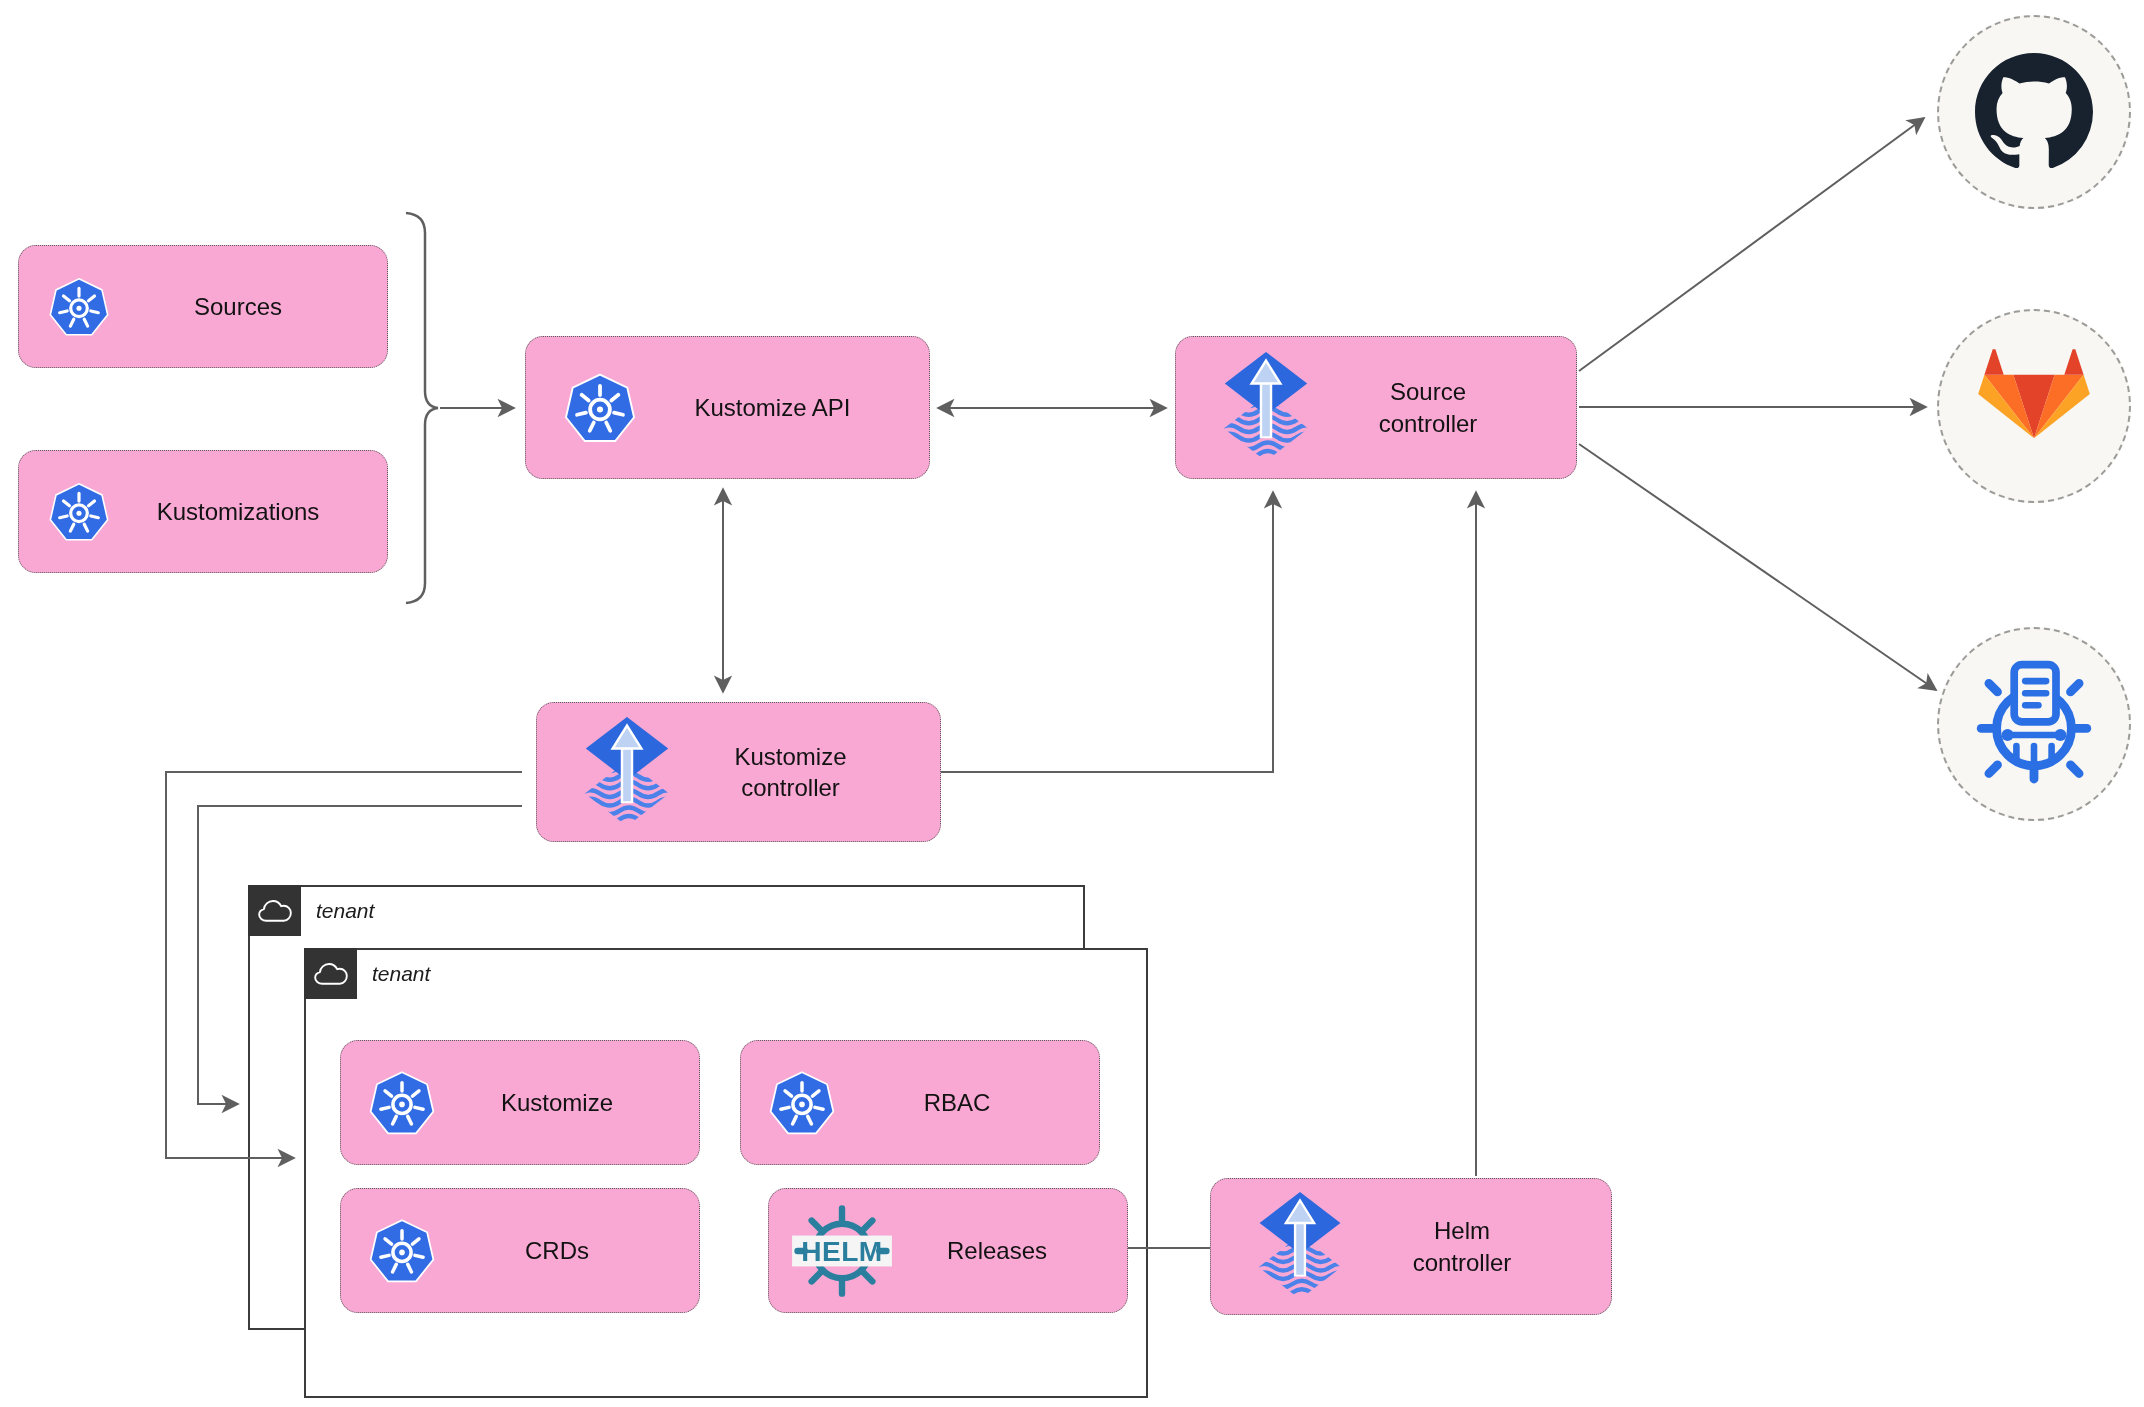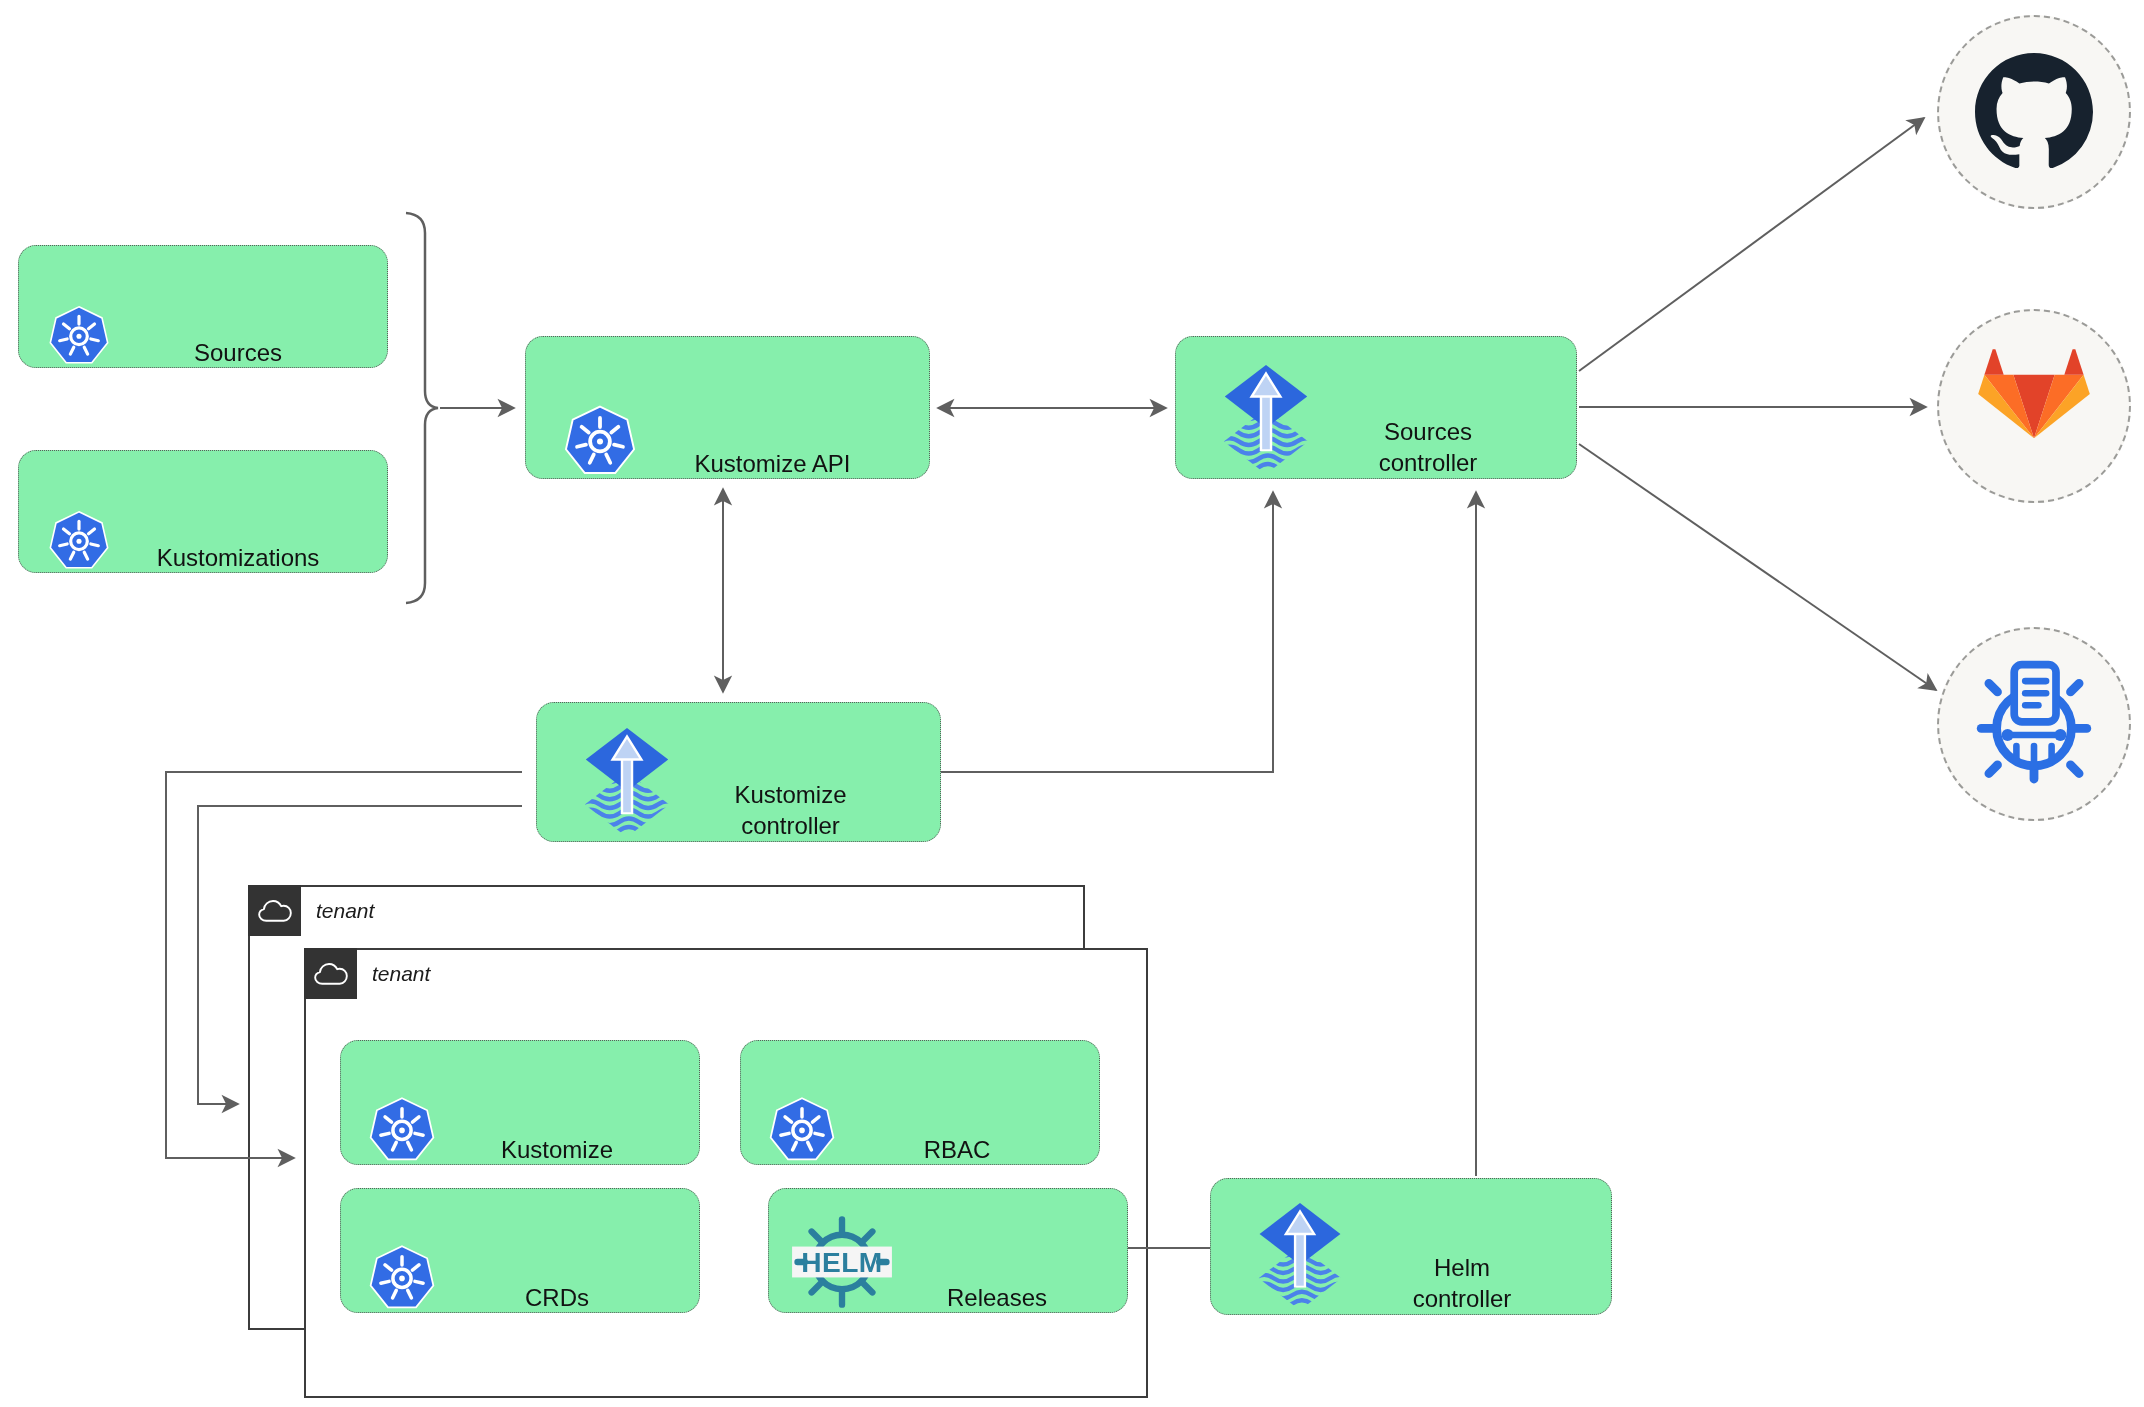--- a/index.html
+++ b/index.html
@@ -1,20 +1,20 @@
 <!DOCTYPE html>
 <html><head>
 <meta charset="utf-8">
 <style>
   html,body{margin:0;padding:0;background:#fff;}
   .canvas{position:relative;width:2144px;height:1407px;background:#ffffff;
           font-family:"Liberation Sans",sans-serif;overflow:hidden;}
   svg.connectors{position:absolute;left:0;top:0;width:2144px;height:1407px;pointer-events:none;}
-  .pill{position:absolute;background:#86efac;border:1.6px dotted #5c5c5c;border-radius:18px;
-        display:flex;align-items:flex-end;box-sizing:border-box;}
+  .pill{position:absolute;background:#f9a8d4;border:1.6px dotted #5c5c5c;border-radius:18px;
+        display:flex;align-items:center;box-sizing:border-box;}
   .pill .label{flex:1;text-align:center;font-size:24px;color:#121212;padding-right:22px;}
   .pill.two-line .label{padding-right:34px;}
   .pill.two-line .label span{display:inline-block;max-width:160px;line-height:1.3;}
   .icon{flex:0 0 auto;}
   .tenant{position:absolute;background:#ffffff;border:2px solid #3c3c3c;box-sizing:border-box;}
   .badge{position:absolute;top:-2px;left:-2px;width:53px;height:51px;background:#333333;
          display:flex;align-items:center;justify-content:center;}
   .tenant-label{position:absolute;top:-2px;left:56px;height:51px;display:flex;align-items:center;
          font-size:21px;color:#1c1c1c;padding-left:10px;font-style:italic;}
   .provider-circle{position:absolute;width:194px;height:194px;border-radius:50%;
@@ -186,21 +186,21 @@
         <use href="#sym-k8s"></use>
       </svg>
     <div class="label">Kustomize API</div>
   </div>
 
   <div class="pill two-line" style="left:1175px;top:336px;width:402px;height:143px">
     <svg class="icon" viewBox="0 0 100 120" style="width:96px;height:115px;margin-left:42px">
         <use href="#sym-flux"></use>
       </svg>
     <div class="label">
-      <span>Sources controller</span>
+      <span>Source controller</span>
     </div>
   </div>
 
   <div class="pill two-line" style="left:536px;top:702px;width:405px;height:140px">
     <svg class="icon" viewBox="0 0 100 120" style="width:96px;height:115px;margin-left:42px">
         <use href="#sym-flux"></use>
       </svg>
     <div class="label">
       <span>Kustomize controller</span>
     </div>

